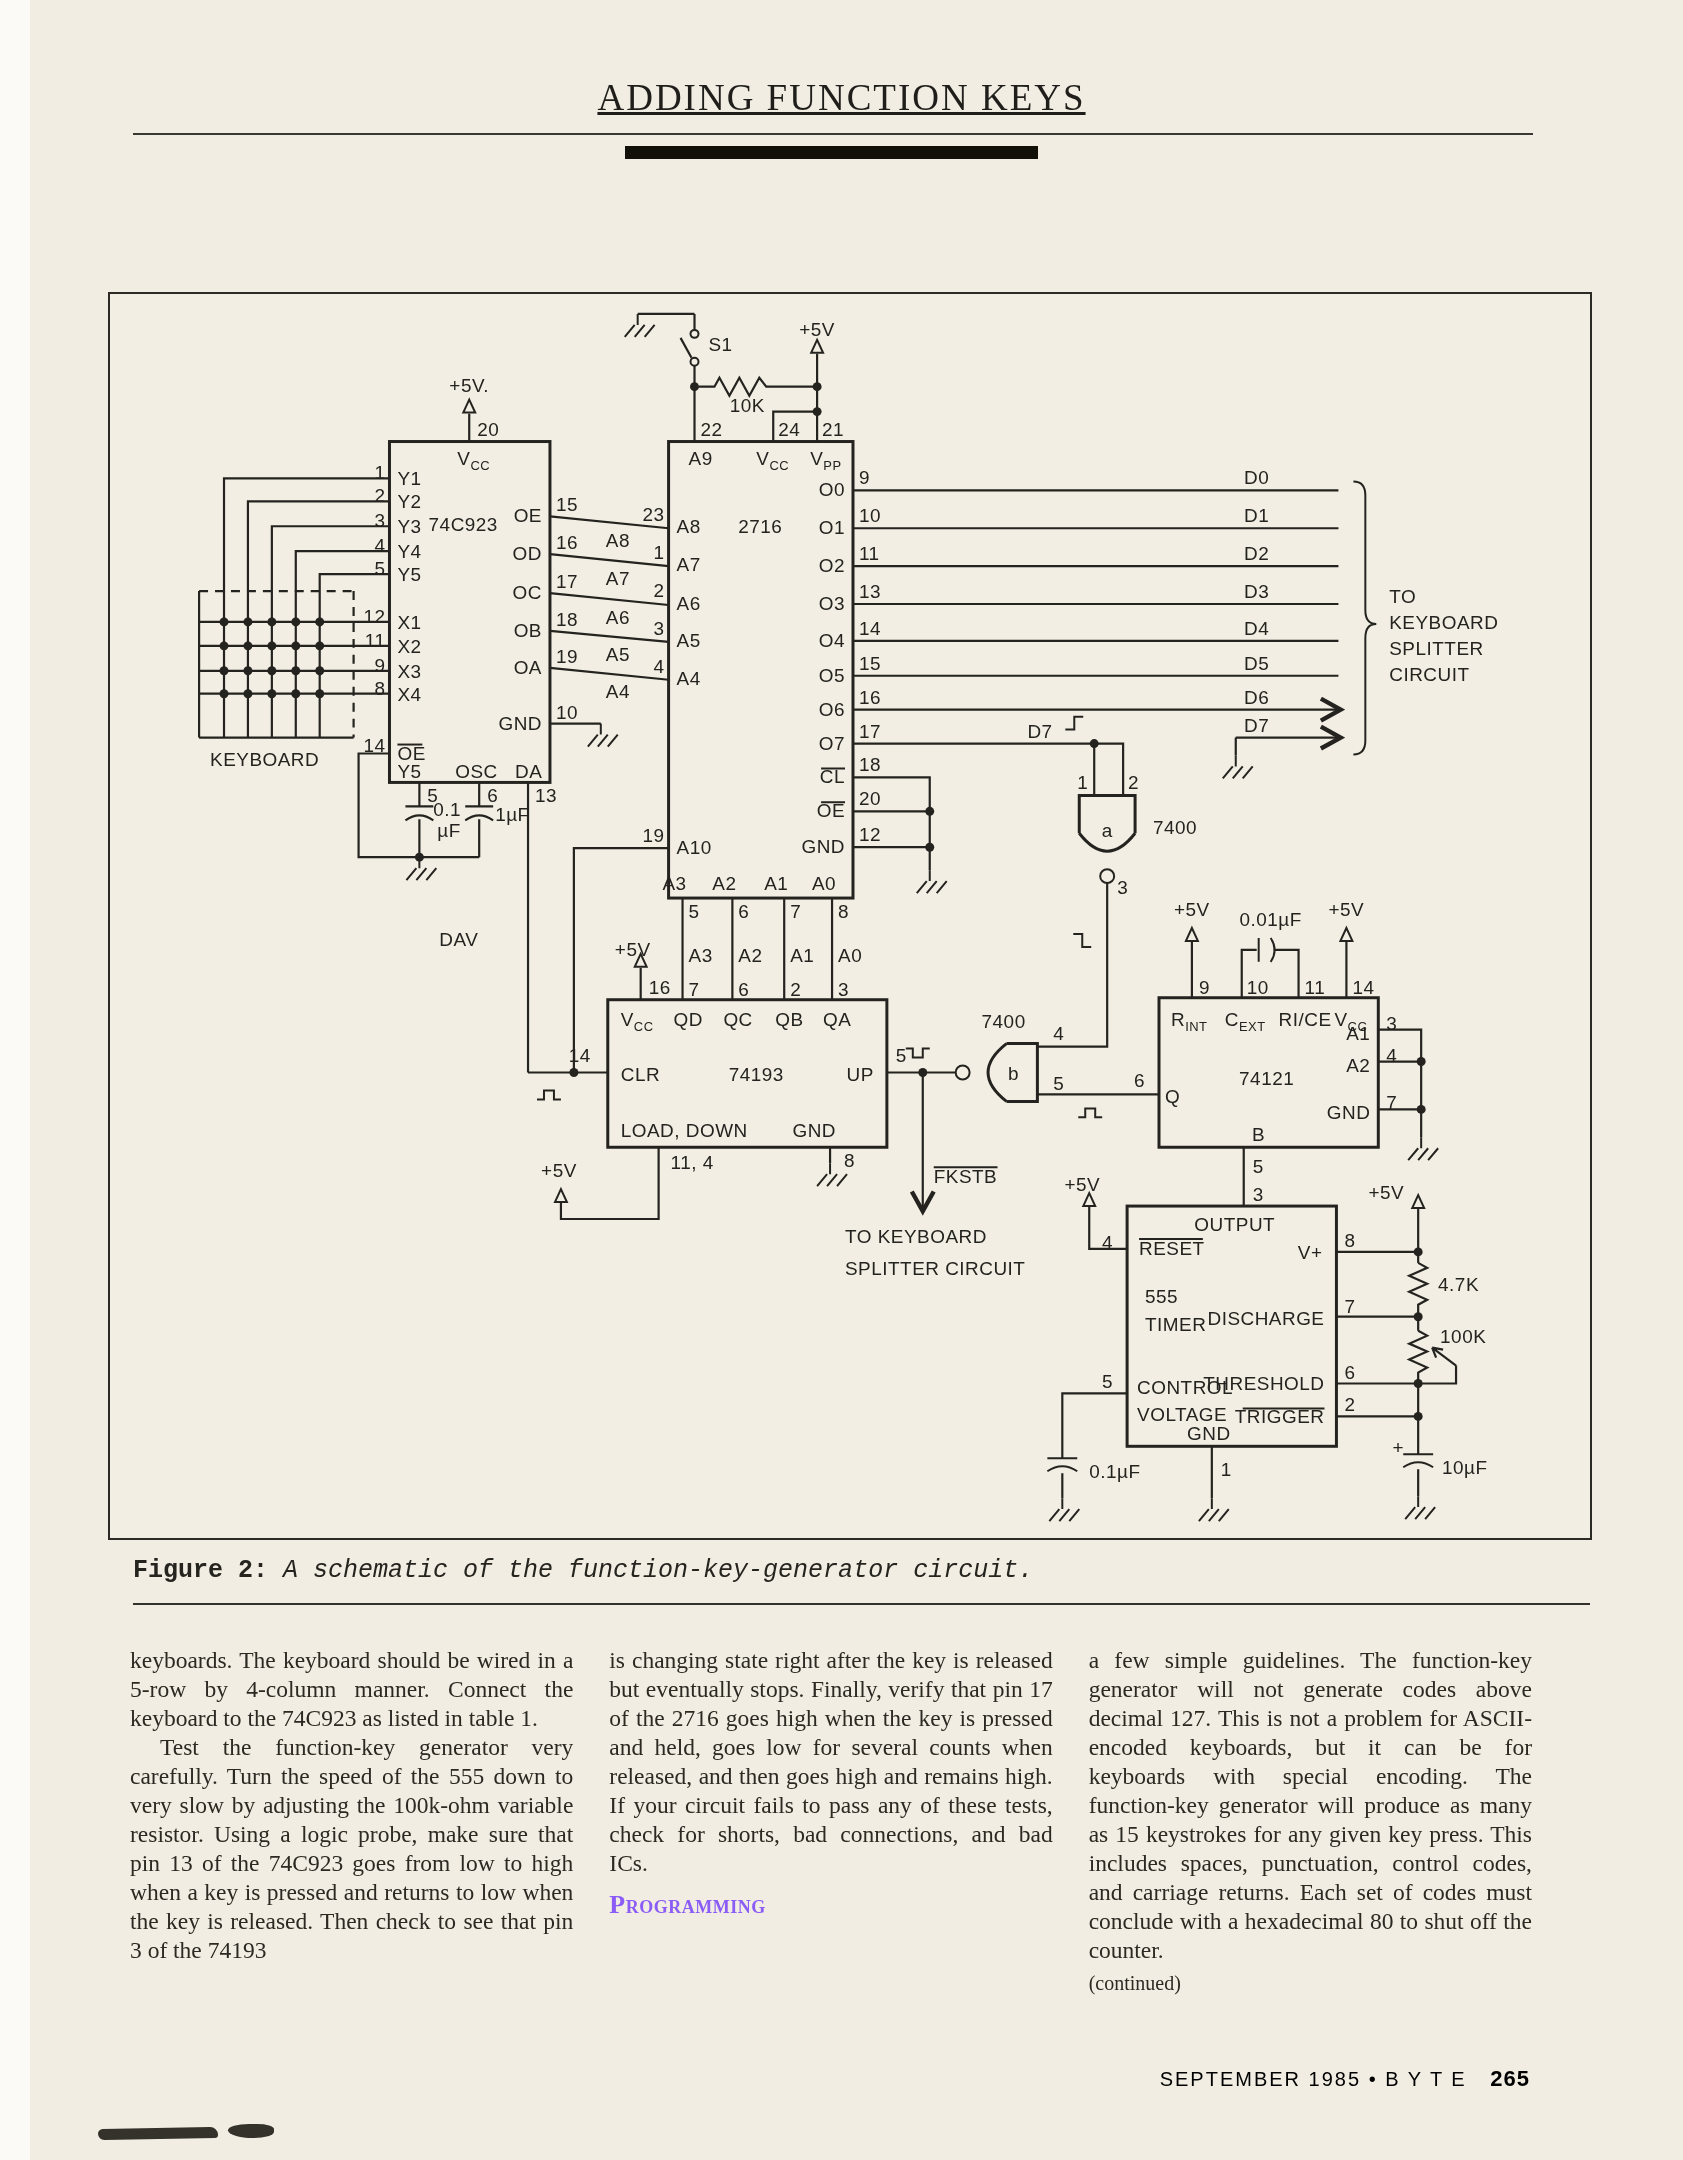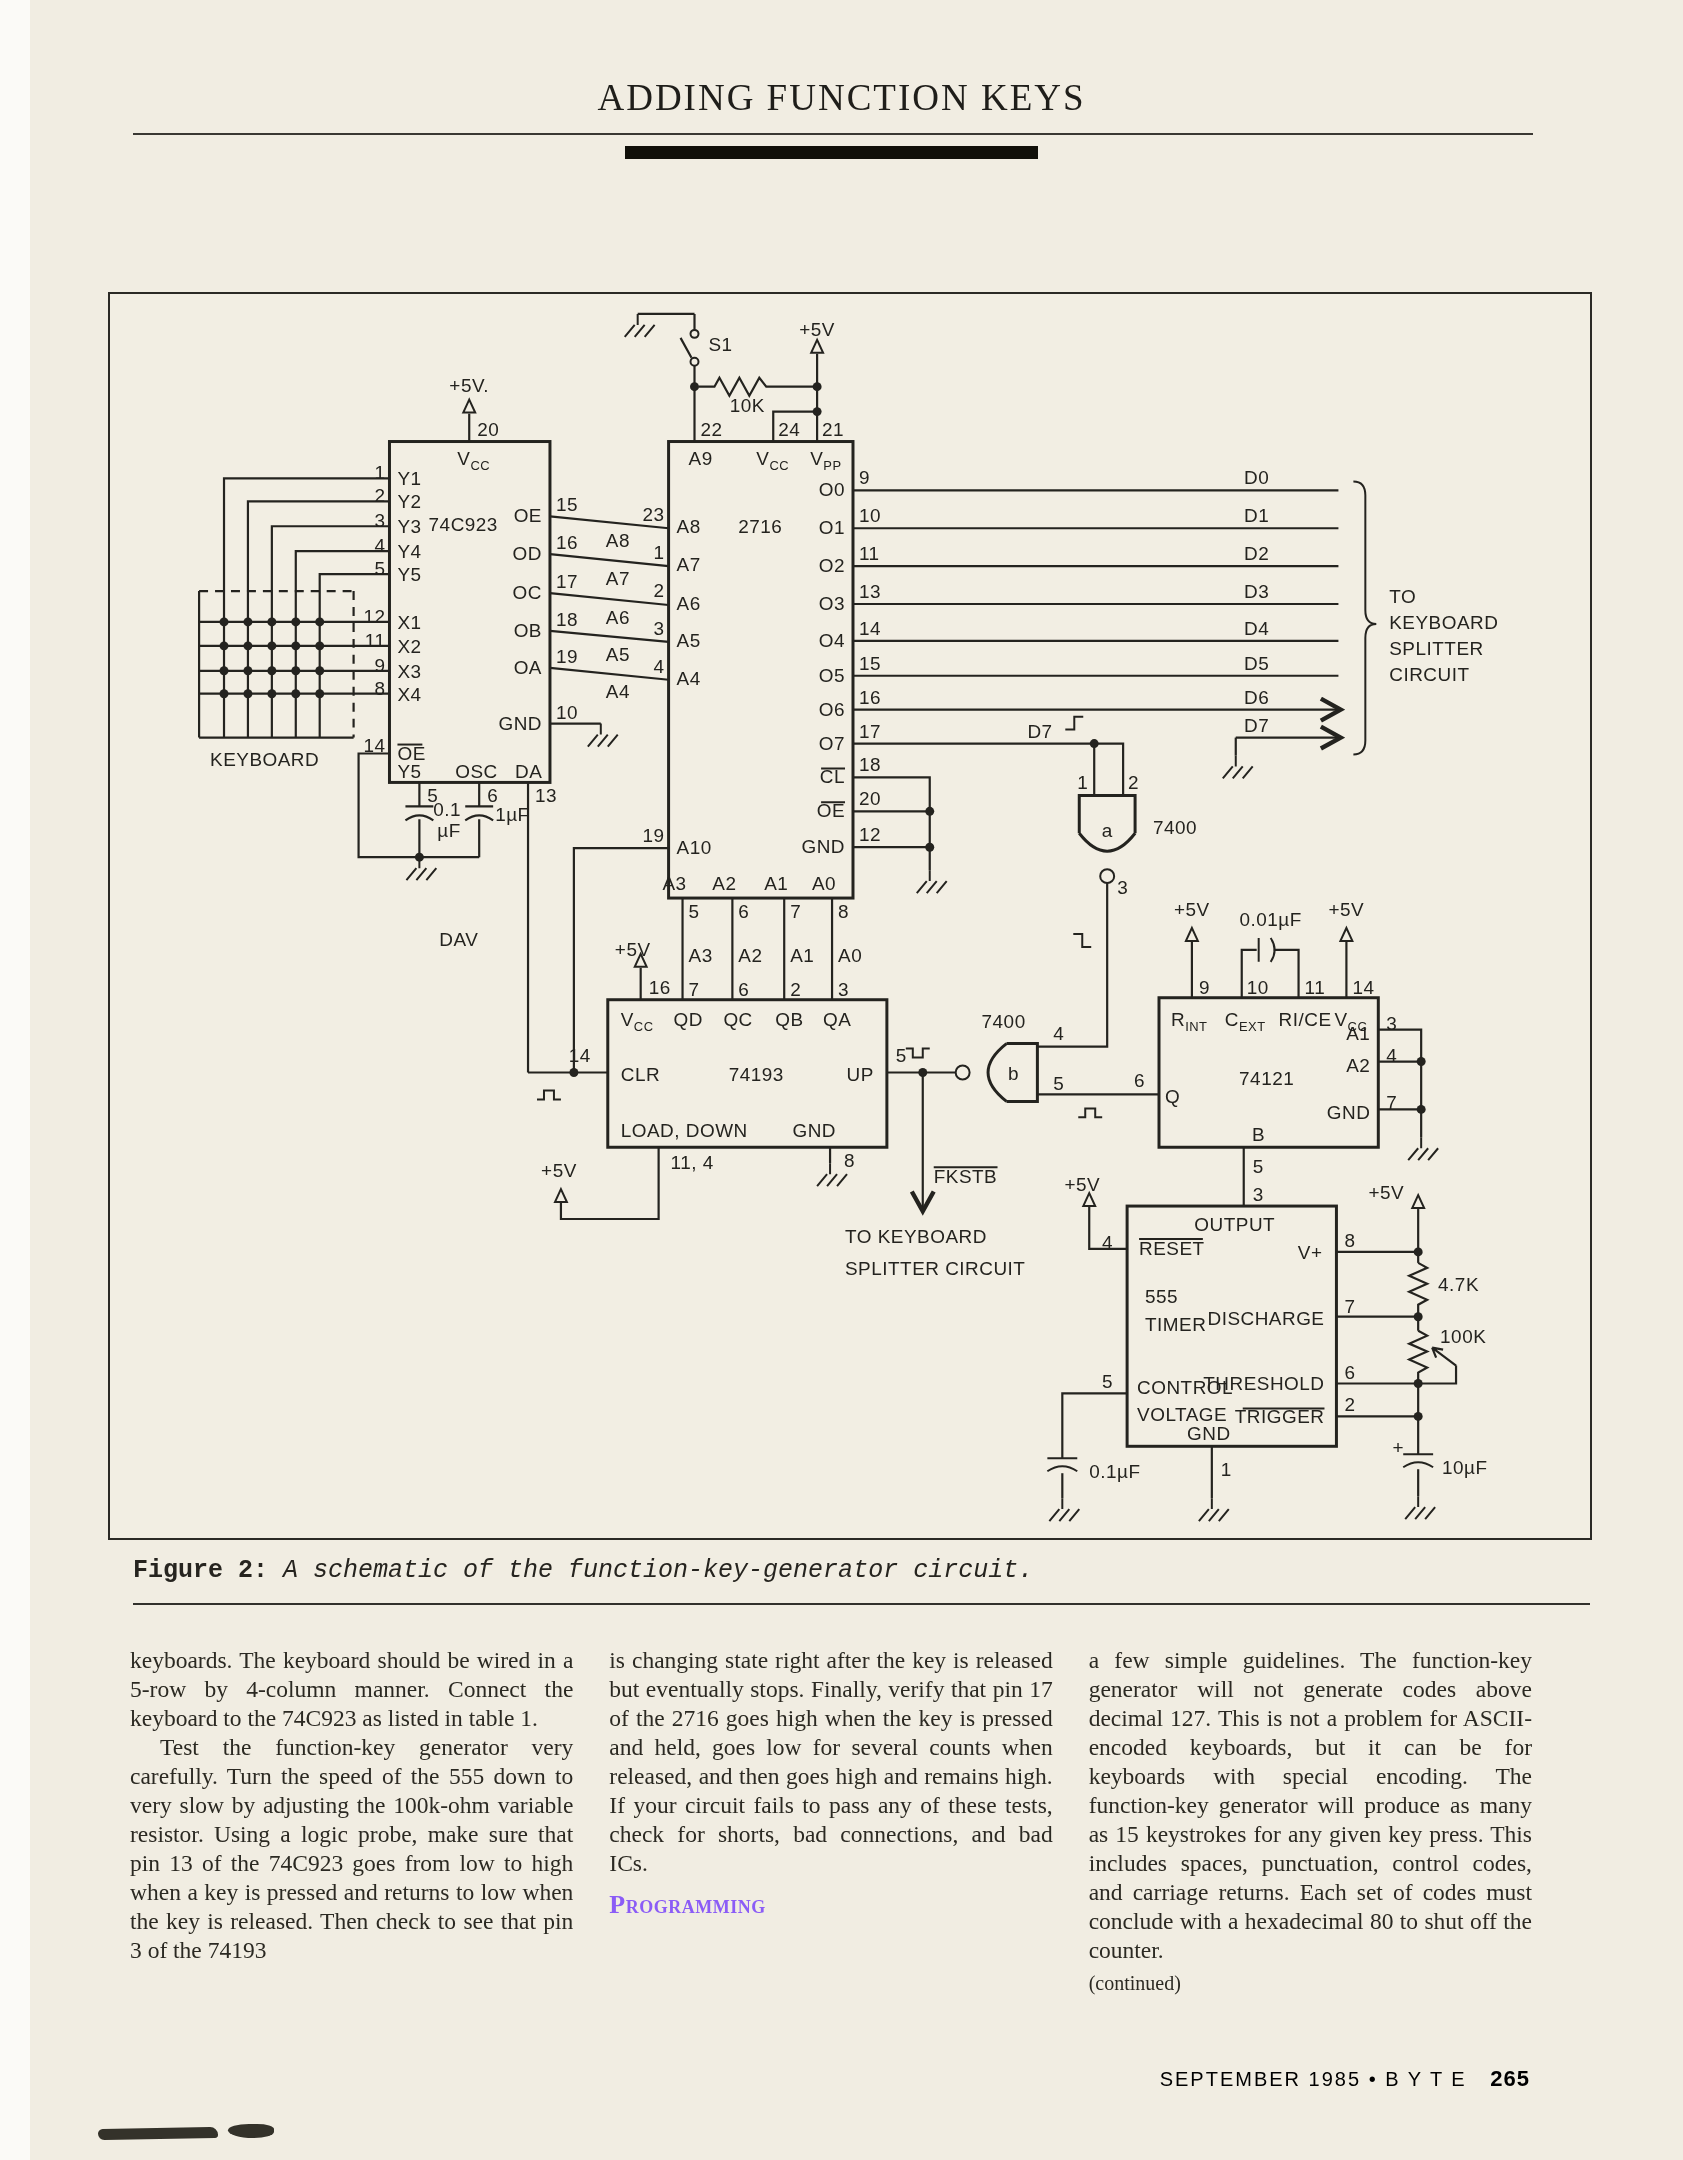--- a/index.html
+++ b/index.html
@@ -1,20 +1,20 @@
 <!DOCTYPE html>
 <html><head>
 <meta charset="utf-8">
 <style>
   html,body{margin:0;padding:0;background:#c9c6bd;}
   #page{position:relative;width:1683px;height:2160px;background:#f1ede2;overflow:hidden;
         font-family:"Liberation Serif",serif;color:#26241f;}
   #scan-edge{position:absolute;left:0;top:0;width:30px;height:2160px;background:#fbfaf7;}
   #masthead{position:absolute;left:0;top:76px;width:100%;text-align:center;
-            font-size:37px;letter-spacing:2px;color:#1f1e1a;}
+            font-size:37px;letter-spacing:2px;color:#1f1e1a;text-decoration:underline;}
   #head-rule{position:absolute;left:133px;top:133px;width:1400px;height:2px;background:#3a3833;}
   #head-bar{position:absolute;left:625px;top:146px;width:413px;height:13px;background:#111009;}
   #figure-frame{position:absolute;left:108px;top:292px;width:1484px;height:1248px;
                 border:2px solid #2b2a25;box-sizing:border-box;background:#f2eee3;}
   #figure-frame svg{display:block;width:100%;height:100%;}
   svg text{font-family:"Liberation Sans",sans-serif;font-size:19px;fill:#24231f;letter-spacing:0.5px;}
   .wire{stroke:#24231f;stroke-width:2.2;fill:none;}
   .chip{stroke:#24231f;stroke-width:3;fill:none;}
   .dash{stroke:#24231f;stroke-width:2.2;fill:none;stroke-dasharray:9 7;}
   .dot{fill:#24231f;stroke:none;}

